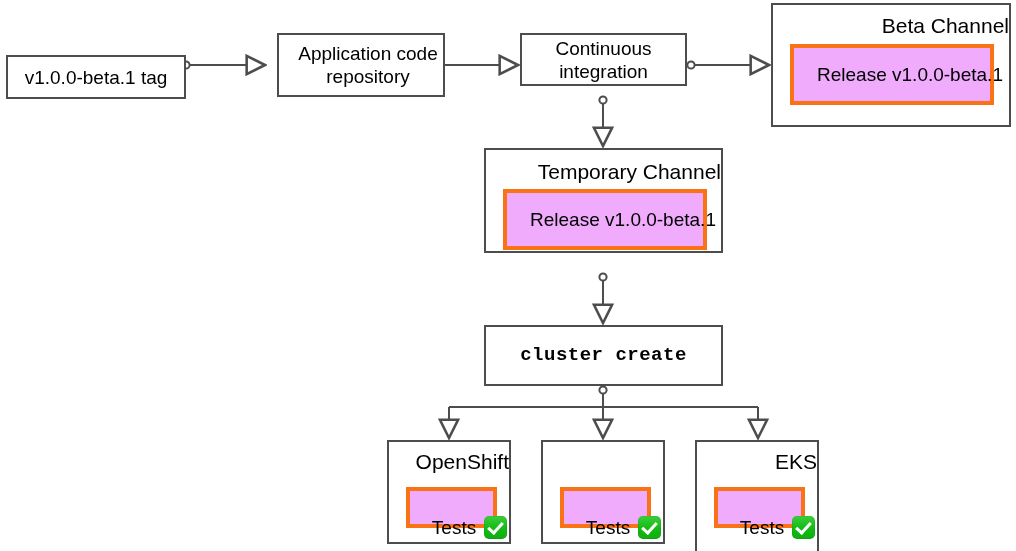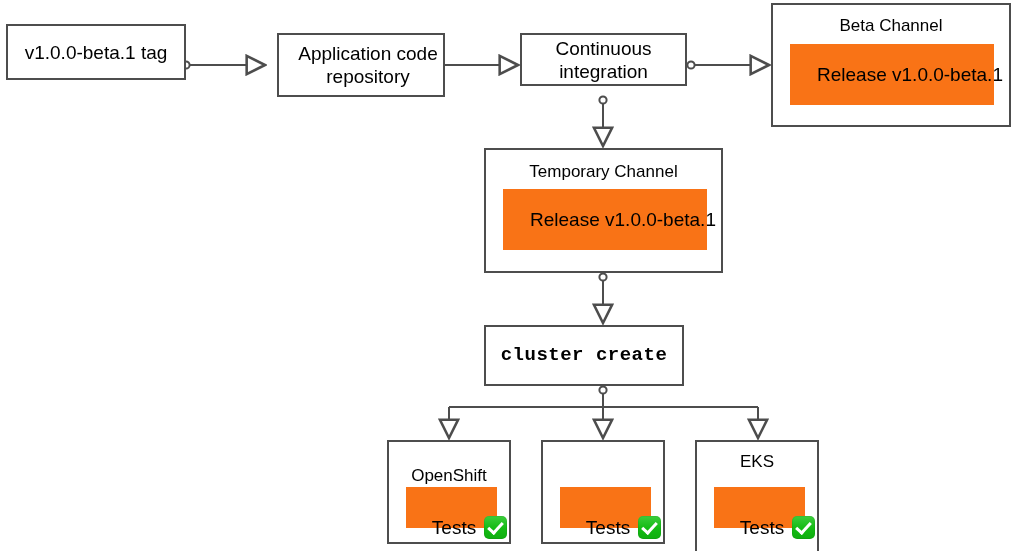--- a/index.html
+++ b/index.html
@@ -53,30 +53,30 @@
   .group {
     position: absolute;
     box-sizing: border-box;
     background: #ffffff;
     border: 2px solid #4d4d4d;
   }
   .group-title {
     position: absolute;
     left: 0;
     right: 0;
-    text-align: center;
-    font-size: 17px;
+    text-align: right;
+    font-size: 21px;
     line-height: 22px;
     color: #000000;
   }
   .inner-box {
     position: absolute;
     box-sizing: border-box;
-    background: #f97316;
-    border: 2px solid #f97316;
+    background: #f0abfc;
+    border: 4px solid #f97316;
     display: flex;
     align-items: center;
     justify-content: center;
     padding-left: 36px;
   }
   .inner-label {
     font-size: 19px;
     line-height: 22px;
     color: #000000;
     white-space: nowrap;
@@ -140,54 +140,54 @@
 
       <circle cx="603" cy="390" r="3.6" fill="#ffffff"></circle>
       <path d="M 603 394 L 603 407"></path>
       <path d="M 449 407 L 758 407"></path>
       <line x1="449" y1="407" x2="449" y2="438" marker-end="url(#arrow)"></line>
       <line x1="603" y1="407" x2="603" y2="438" marker-end="url(#arrow)"></line>
       <line x1="758" y1="407" x2="758" y2="438" marker-end="url(#arrow)"></line>
     </g>
   </svg>
 
-  <div class="node" style="left:6px; top:24px; width:180px; height:56px;">
+  <div class="node" style="left:6px; top:55px; width:180px; height:44px;">
     <div class="node-label">v1.0.0-beta.1 tag</div>
   </div>
 
   <div class="node" style="left:277px; top:33px; width:168px; height:64px;padding-left:14px;">
     <div class="node-label">Application code
 repository</div>
   </div>
 
   <div class="node" style="left:520px; top:33px; width:167px; height:53px;">
     <div class="node-label">Continuous
 integration</div>
   </div>
 
   <div class="group" style="left:771px; top:3px; width:240px; height:124px;">
     <div class="group-title" style="top:10px;">Beta Channel</div>
     <div class="inner-box" style="left:17px; top:39px; width:204px; height:61px;">
       <span class="inner-label">Release v1.0.0-beta.1</span>
     </div>
   </div>
 
-  <div class="group" style="left:484px; top:148px; width:239px; height:125px;">
+  <div class="group" style="left:484px; top:148px; width:239px; height:105px;">
     <div class="group-title" style="top:11px;">Temporary Channel</div>
     <div class="inner-box" style="left:17px; top:39px; width:204px; height:61px;">
       <span class="inner-label">Release v1.0.0-beta.1</span>
     </div>
   </div>
 
-  <div class="node" style="left:484px; top:325px; width:200px; height:61px;">
+  <div class="node" style="left:484px; top:325px; width:239px; height:61px;">
     <div class="node-label mono">cluster create</div>
   </div>
 
   <div class="group" style="left:387px; top:440px; width:124px; height:104px;">
-    <div class="group-title" style="top:23px;">OpenShift</div>
+    <div class="group-title" style="top:9px;">OpenShift</div>
     <div class="inner-box" style="left:17px; top:45px; width:91px; height:41px;">
       <span class="tests-row">
         <span class="inner-label">Tests</span>
         <span class="check-badge"></span>
       </span>
     </div>
   </div>
 
   <div class="group" style="left:541px; top:440px; width:124px; height:104px;">
     <div class="inner-box" style="left:17px; top:45px; width:91px; height:41px;">

